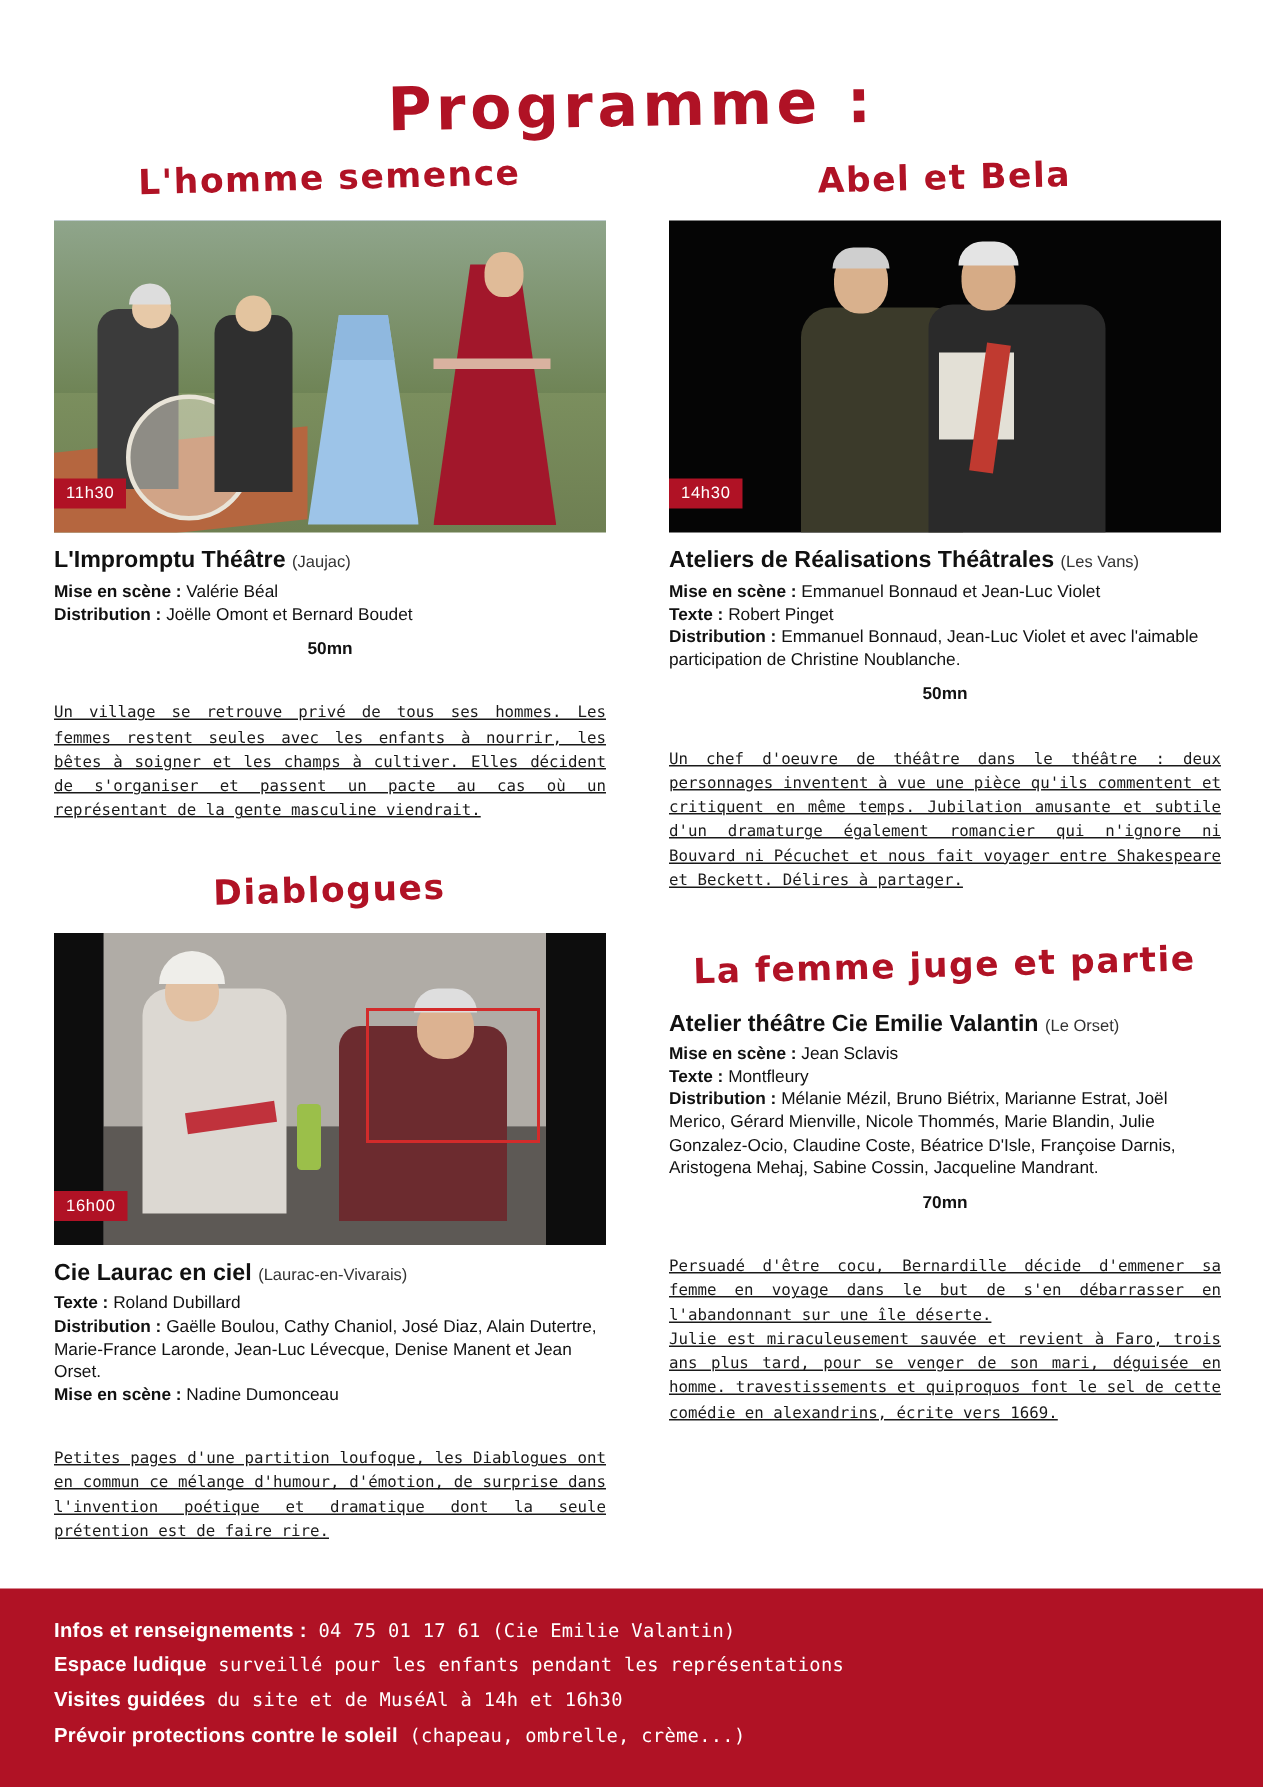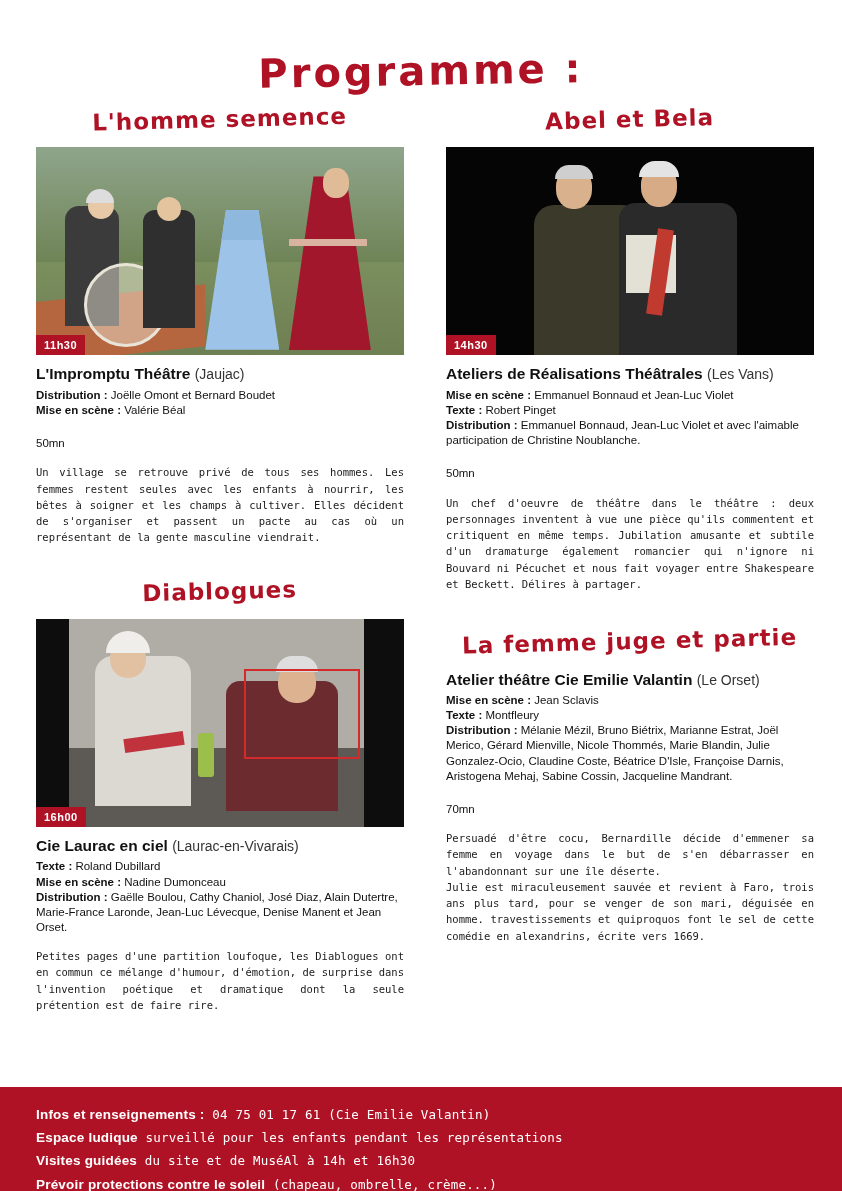--- a/index.html
+++ b/index.html
@@ -77,65 +77,66 @@
     position: relative;
     width: 368px;
     height: 208px;
     overflow: hidden;
     background: #2b2b2b;
   }
 
   .time-badge {
     position: absolute;
     left: 0;
-    bottom: 0;
+    bottom: 16px;
     background: #b01225;
     color: #ffffff;
     font-size: 11px;
-    font-weight: bold;
+    font-weight: normal;
     padding: 4px 8px 4px 8px;
     letter-spacing: 0.5px;
     z-index: 5;
   }
 
   .credits {
     margin-top: 9px;
     font-size: 11.5px;
     line-height: 1.32;
     color: #111;
   }
   .company-line {
     font-size: 15.5px;
     font-weight: bold;
     margin-bottom: 3px;
   }
   .company-line .place {
-    font-size: 14px;
+    font-size: 11px;
     font-weight: normal;
     color: #333;
   }
   .credits .lbl { font-weight: bold; }
-  .credits .dur { font-weight: normal; display: block; margin-top: 18px; }
+  .credits .dur { font-weight: bold; display: block; margin-top: 8px; text-align: center; }
 
   .synopsis {
-    margin-top: 13px;
+    margin-top: 26px;
     font-family: "DejaVu Sans Mono", monospace;
     font-size: 10.5px;
     line-height: 1.55;
     text-align: justify;
     color: #1a1a1a;
+    text-decoration: underline;
   }
 
   
   .footer {
     position: absolute;
     left: 0;
     bottom: 0;
     width: 842px;
-    height: 104px;
+    height: 132px;
     background: #b01225;
     color: #ffffff;
     box-sizing: border-box;
     padding: 16px 0 0 36px;
   }
   .footer-line {
     font-family: "DejaVu Sans Mono", monospace;
     font-size: 12.5px;
     line-height: 1.72;
     letter-spacing: 0.2px;
@@ -226,26 +227,26 @@
             <div class="womanredhead"></div>
             <div class="belt"></div>
           <div class="time-badge">11h30</div>
         </div>
         <div class="credits">
           <div class="company-line">
             <span>L'Impromptu Théâtre</span>
             <span class="place">(Jaujac)</span>
           </div>
           <div>
+            <span class="lbl">Mise en scène :</span>
+            <span>Valérie Béal</span>
+          </div>
+          <div>
             <span class="lbl">Distribution :</span>
             <span>Joëlle Omont et Bernard Boudet</span>
-          </div>
-          <div>
-            <span class="lbl">Mise en scène :</span>
-            <span>Valérie Béal</span>
           </div>
           <span class="dur">50mn</span>
         </div>
         <div class="synopsis">Un village se retrouve privé de tous ses hommes. Les femmes restent seules avec les enfants à nourrir, les bêtes à soigner et les champs à cultiver. Elles décident de s'organiser et passent un pacte au cas où un représentant de la gente masculine viendrait.</div>
       </div>
 
       <div class="show" style="margin-top:38px;">
         <div class="show-title center">Diablogues</div>
         <div class="photo ph3">
           <div class="wall"></div>
@@ -266,26 +267,26 @@
         <div class="credits">
           <div class="company-line">
             <span>Cie Laurac en ciel</span>
             <span class="place">(Laurac-en-Vivarais)</span>
           </div>
           <div>
             <span class="lbl">Texte :</span>
             <span>Roland Dubillard</span>
           </div>
           <div>
+            <span class="lbl">Distribution :</span>
+            <span>Gaëlle Boulou, Cathy Chaniol, José Diaz, Alain Dutertre, Marie-France Laronde, Jean-Luc Lévecque, Denise Manent et Jean Orset.</span>
+          </div>
+          <div>
             <span class="lbl">Mise en scène :</span>
             <span>Nadine Dumonceau</span>
-          </div>
-          <div>
-            <span class="lbl">Distribution :</span>
-            <span>Gaëlle Boulou, Cathy Chaniol, José Diaz, Alain Dutertre, Marie-France Laronde, Jean-Luc Lévecque, Denise Manent et Jean Orset.</span>
           </div>
         </div>
         <div class="synopsis">Petites pages d'une partition loufoque, les Diablogues ont en commun ce mélange d'humour, d'émotion, de surprise dans l'invention poétique et dramatique dont la seule prétention est de faire rire.</div>
       </div>
     </div>
 
     <div class="col-right">
       <div class="show">
         <div class="show-title right-ish">Abel et Bela</div>
         <div class="photo ph2">

